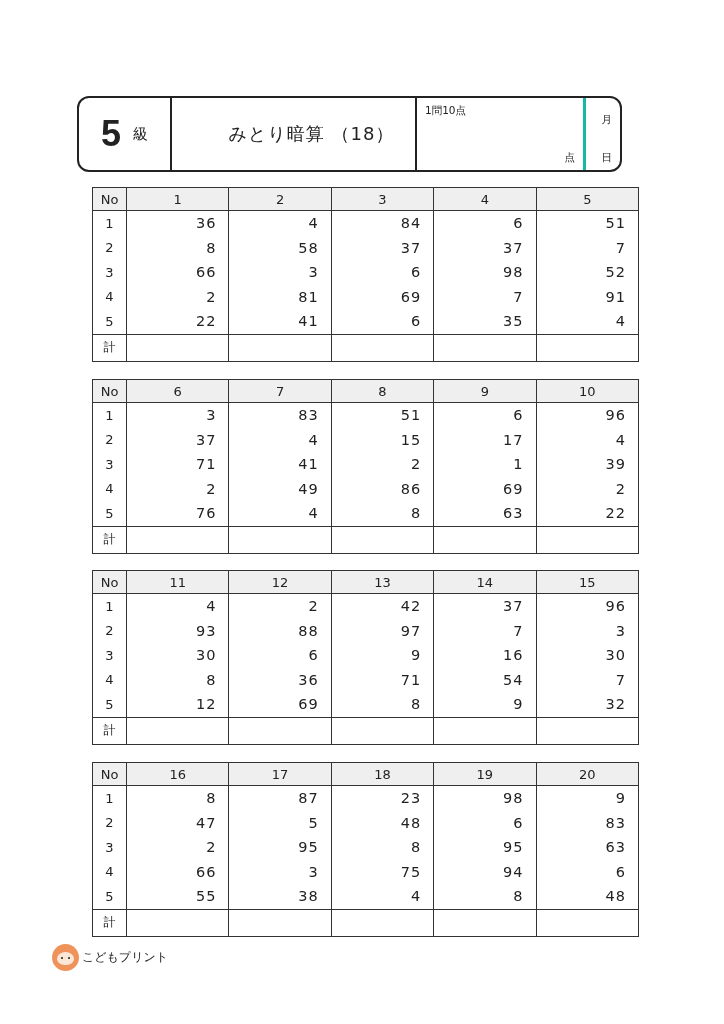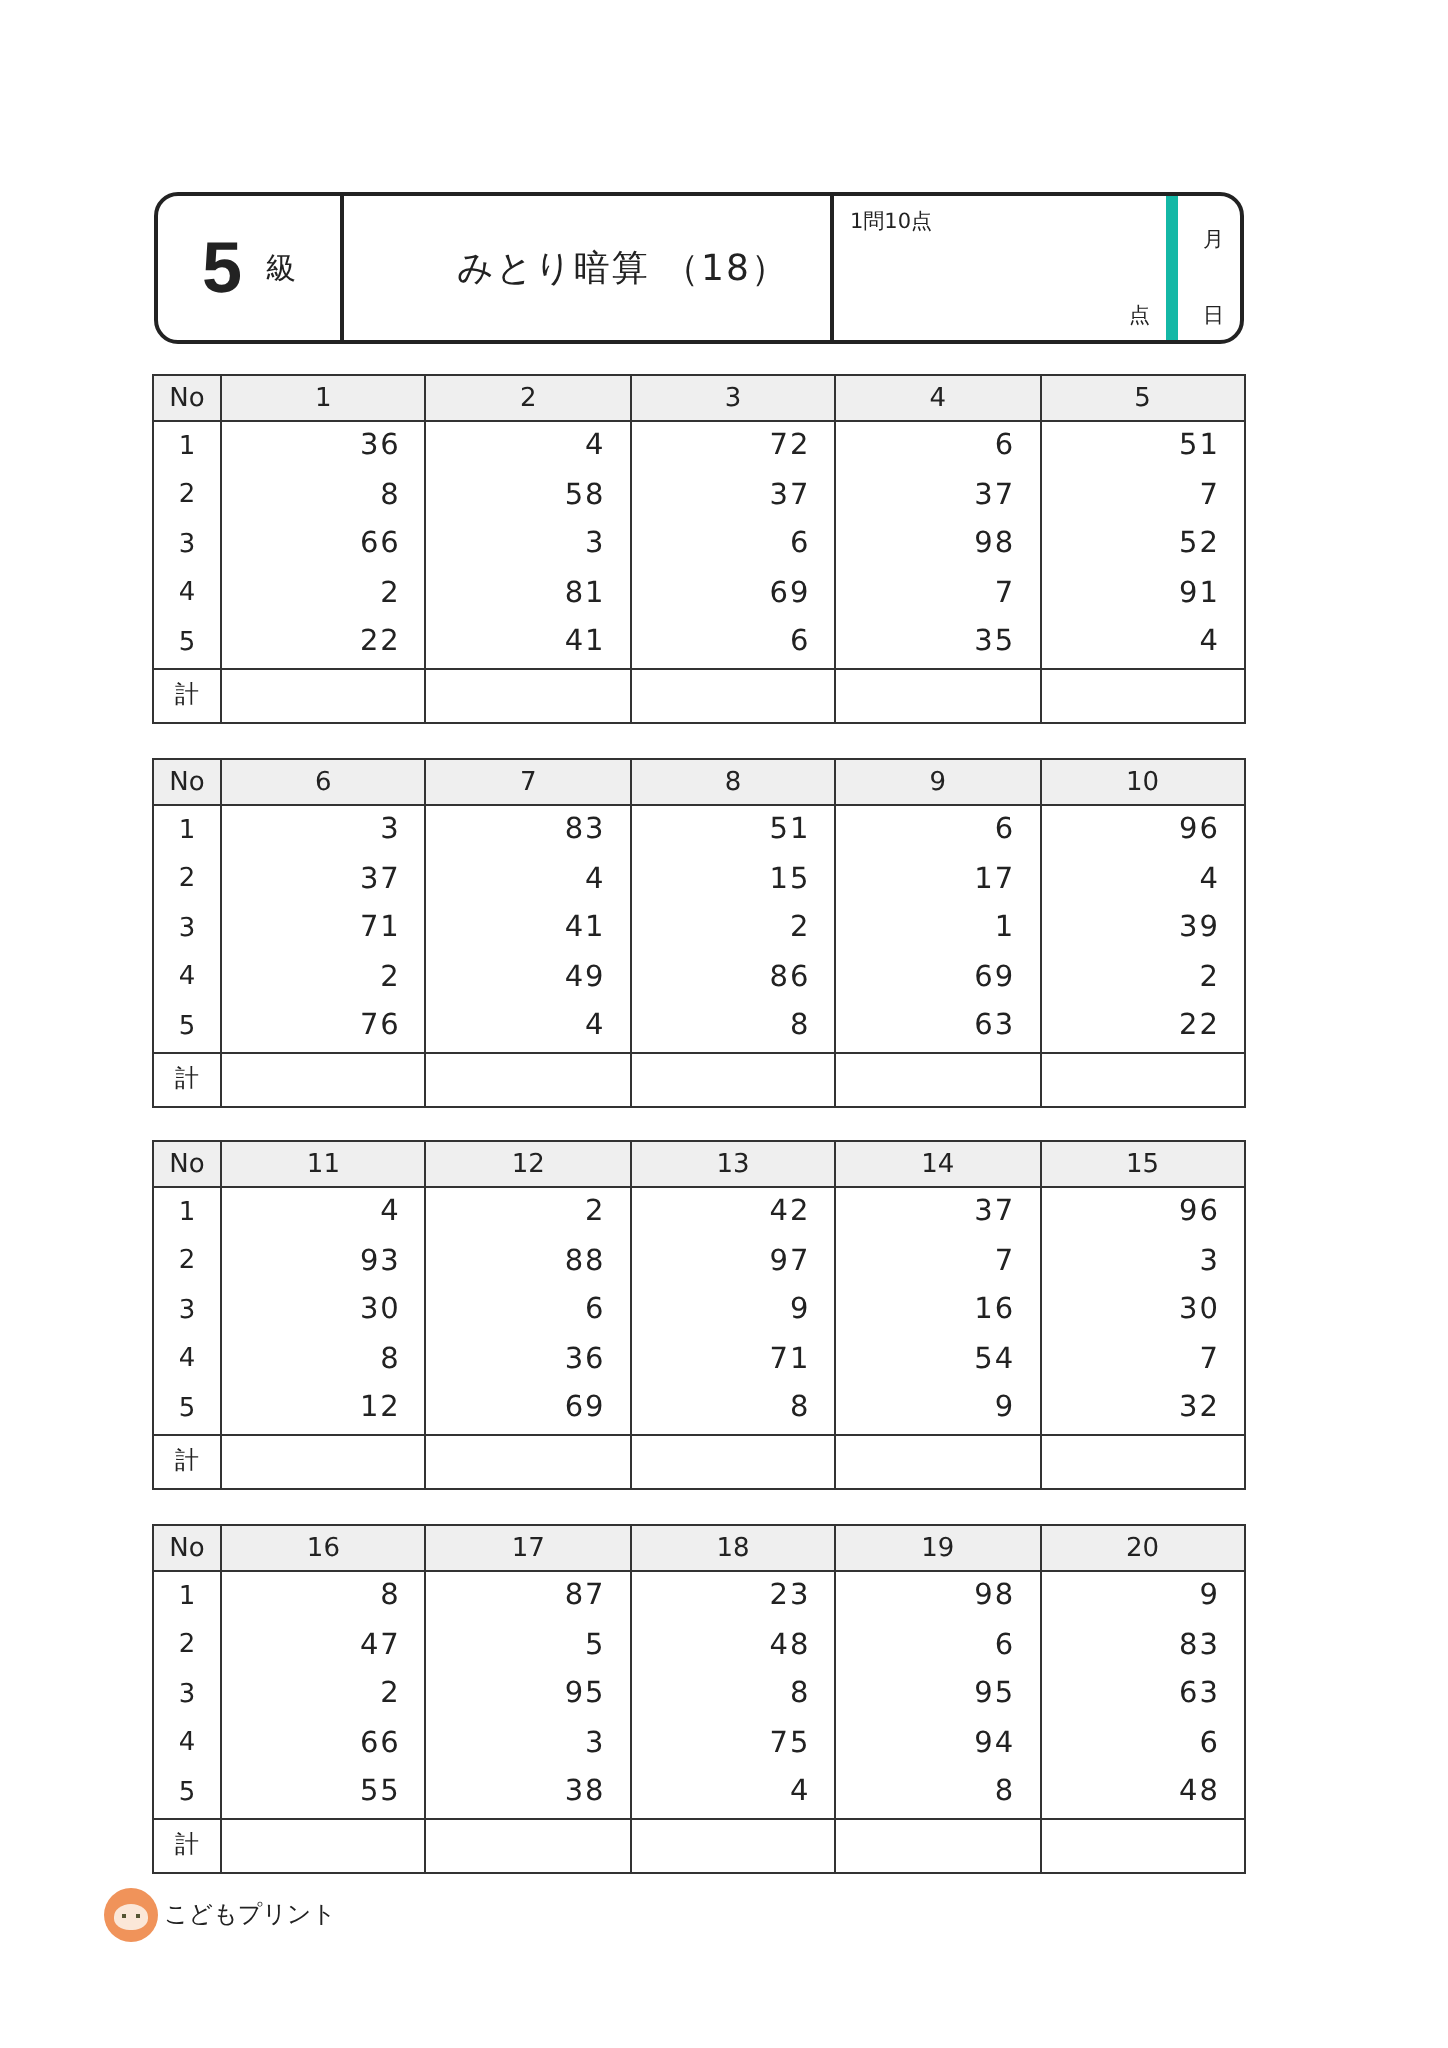--- a/index.html
+++ b/index.html
@@ -7,29 +7,29 @@
 
   .header {
     position: absolute; left: 77px; top: 96px; width: 545px; height: 76px;
     border: 2px solid #222; border-radius: 12px; box-sizing: border-box;
     display: flex; overflow: hidden;
   }
   .h-grade { width: 91px; border-right: 2px solid #222; display: flex; align-items: center; justify-content: center; gap: 12px; }
   .h-grade .num { font-family: "Liberation Sans", sans-serif; font-weight: bold; font-size: 36px; line-height: 1; }
   .h-grade .kyu { font-size: 15px; }
   .h-title { width: 207px; border-right: 2px solid #222; display: flex; align-items: center; justify-content: center; font-size: 18px; letter-spacing: 1px; padding-left: 36px; }
-  .h-score { width: 166px; border-right: 6px solid #14b8a6; position: relative; }
+  .h-score { width: 166px; border-right: 3px solid #14b8a6; position: relative; }
   .h-score .rule { position: absolute; left: 8px; top: 6px; font-size: 10.5px; }
   .h-score .ten { position: absolute; right: 8px; bottom: 5px; font-size: 10.5px; }
   .h-date { flex: 1; position: relative; }
   .h-date .month { position: absolute; right: 8px; top: 15px; font-size: 10.5px; }
   .h-date .day { position: absolute; right: 8px; top: 53px; font-size: 10.5px; }
 
   table.blk {
-    position: absolute; left: 76px; width: 547px; border-collapse: collapse;
+    position: absolute; left: 92px; width: 547px; border-collapse: collapse;
     font-size: 14px; table-layout: fixed;
   }
   table.blk td, table.blk th { border: 1.3px solid #333; padding: 0; height: 24.5px; }
   table.blk th { background: #efefef; font-weight: normal; font-size: 13px; text-align: center; height: 22px; }
   table.blk td.no { text-align: center; font-size: 13px; width: 33px; }
   table.blk th.no { width: 33px; }
   table.blk td.val { text-align: right; padding-right: 12px; font-size: 14.5px; letter-spacing: 1px; }
   table.blk tr.body-row td { border-top: none; border-bottom: none; }
   table.blk tr.body-row.first td { border-top: 1.3px solid #333; }
   table.blk tr.total td { height: 26px; border-top: 1.3px solid #333; }
@@ -67,21 +67,21 @@
     <th>1</th>
     <th>2</th>
     <th>3</th>
     <th>4</th>
     <th>5</th>
   </tr>
   <tr class="body-row first">
     <td class="no">1</td>
     <td class="val">36</td>
     <td class="val">4</td>
-    <td class="val">72</td>
+    <td class="val">84</td>
     <td class="val">6</td>
     <td class="val">51</td>
   </tr>
   <tr class="body-row">
     <td class="no">2</td>
     <td class="val">8</td>
     <td class="val">58</td>
     <td class="val">37</td>
     <td class="val">37</td>
     <td class="val">7</td>

